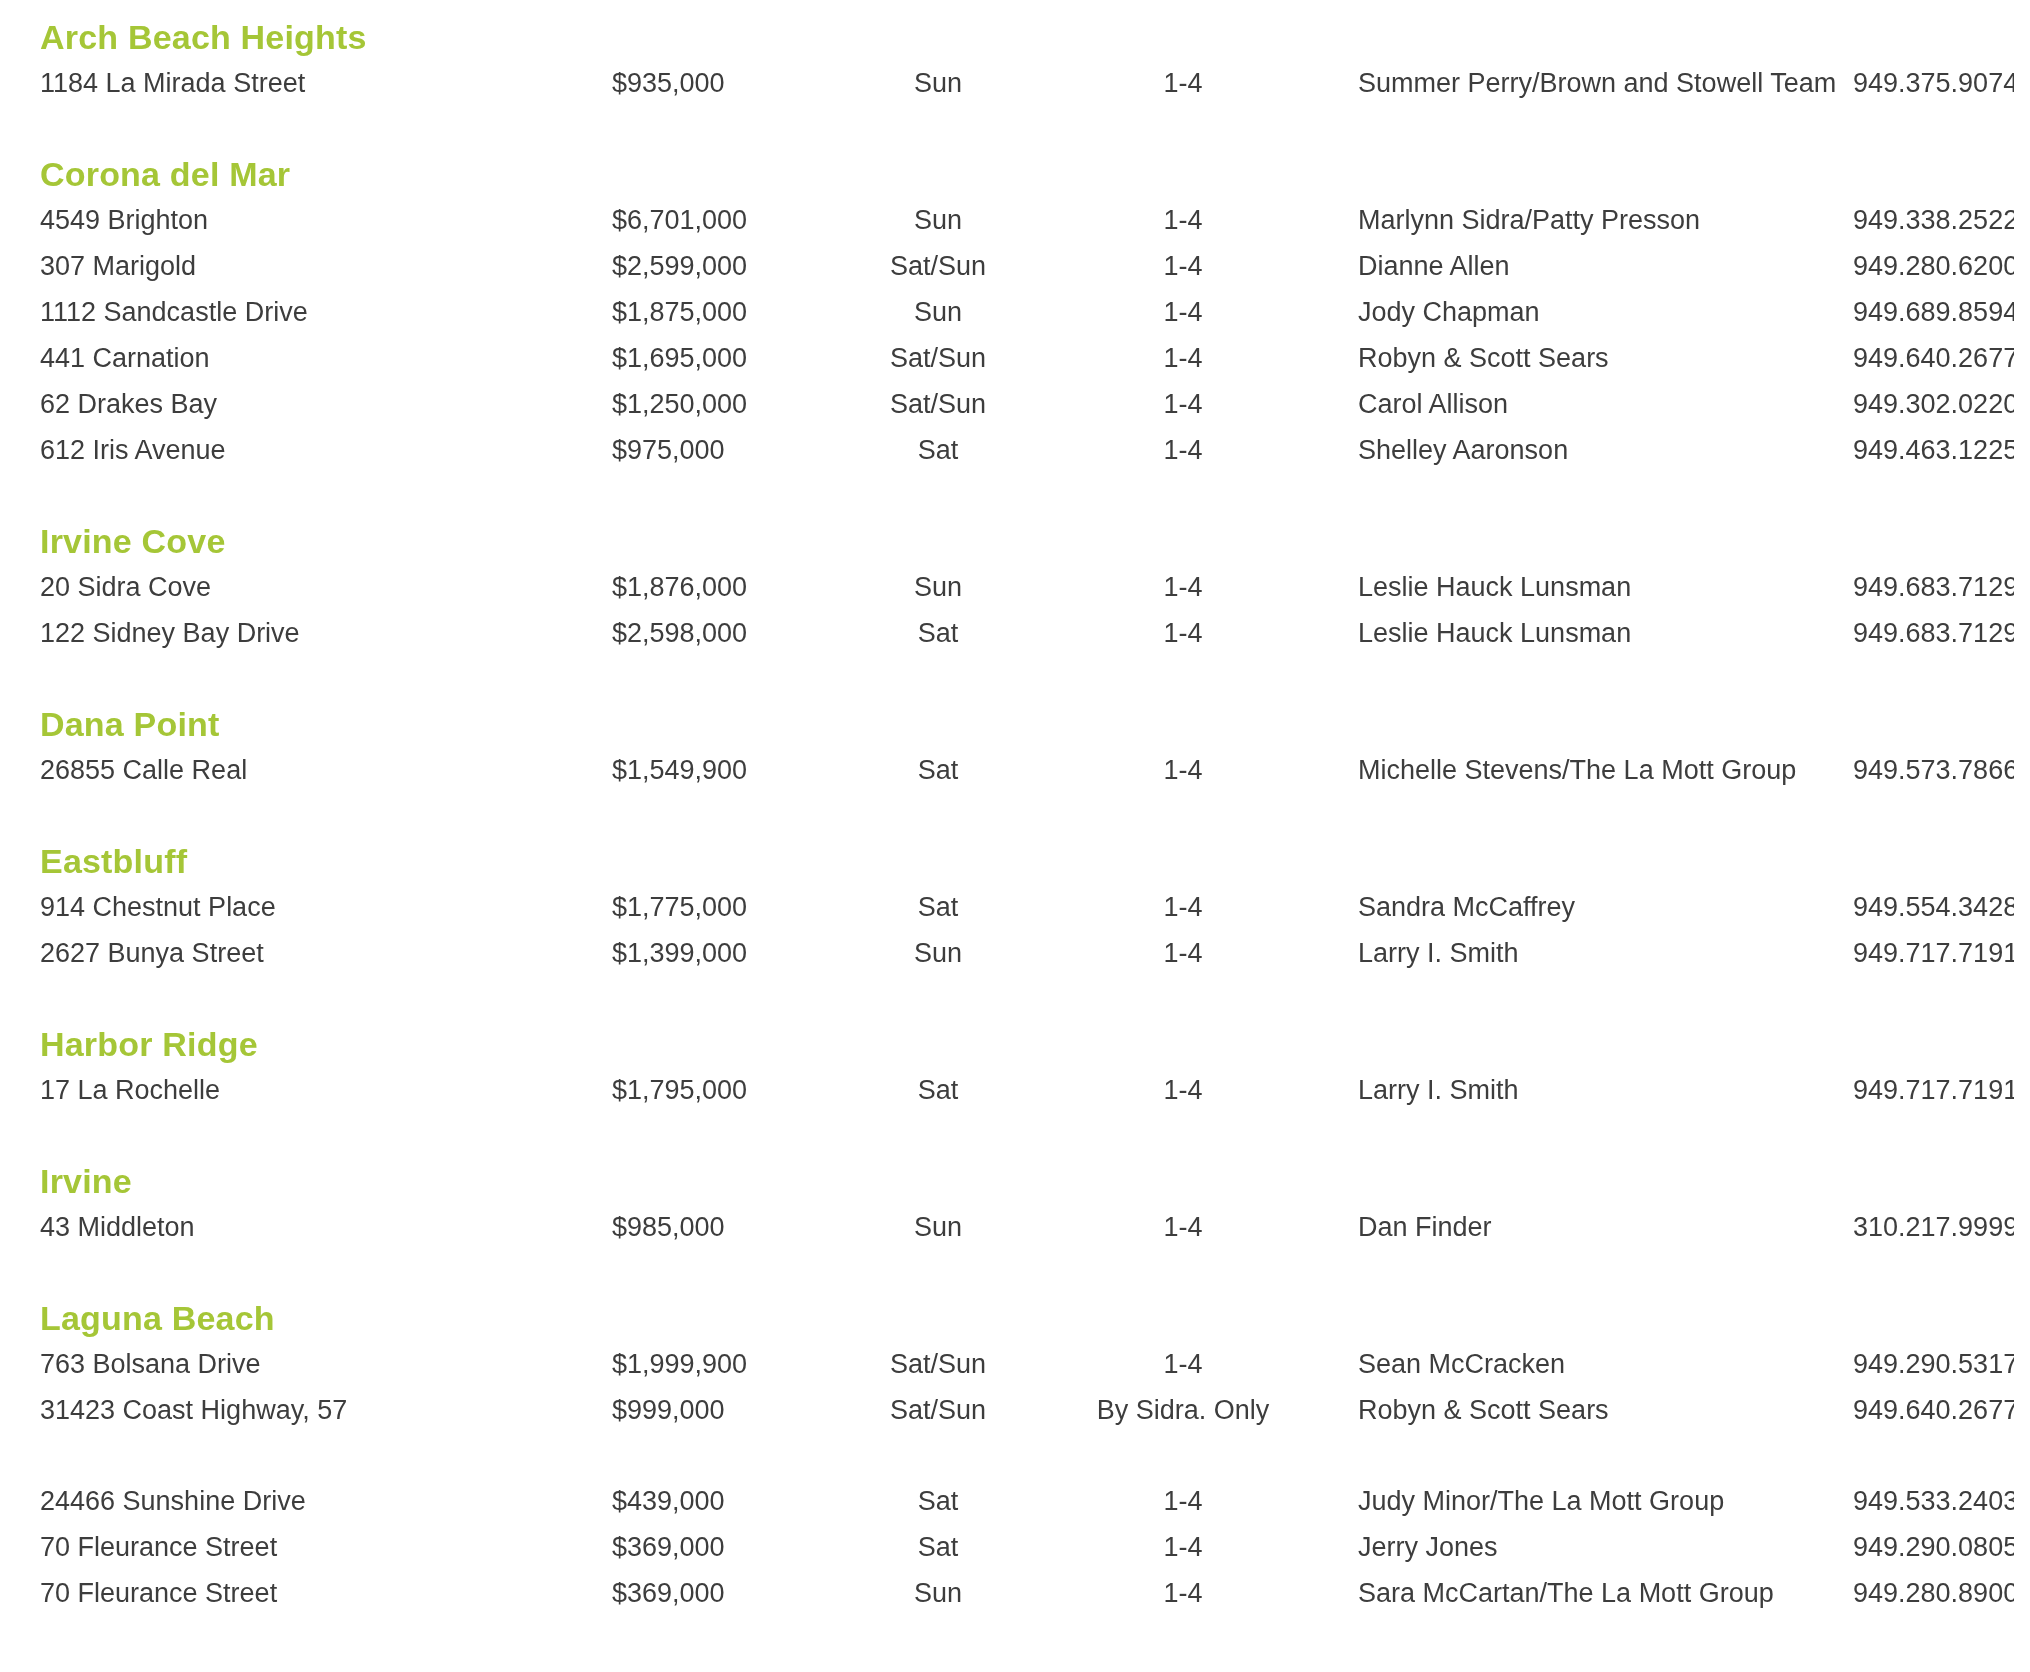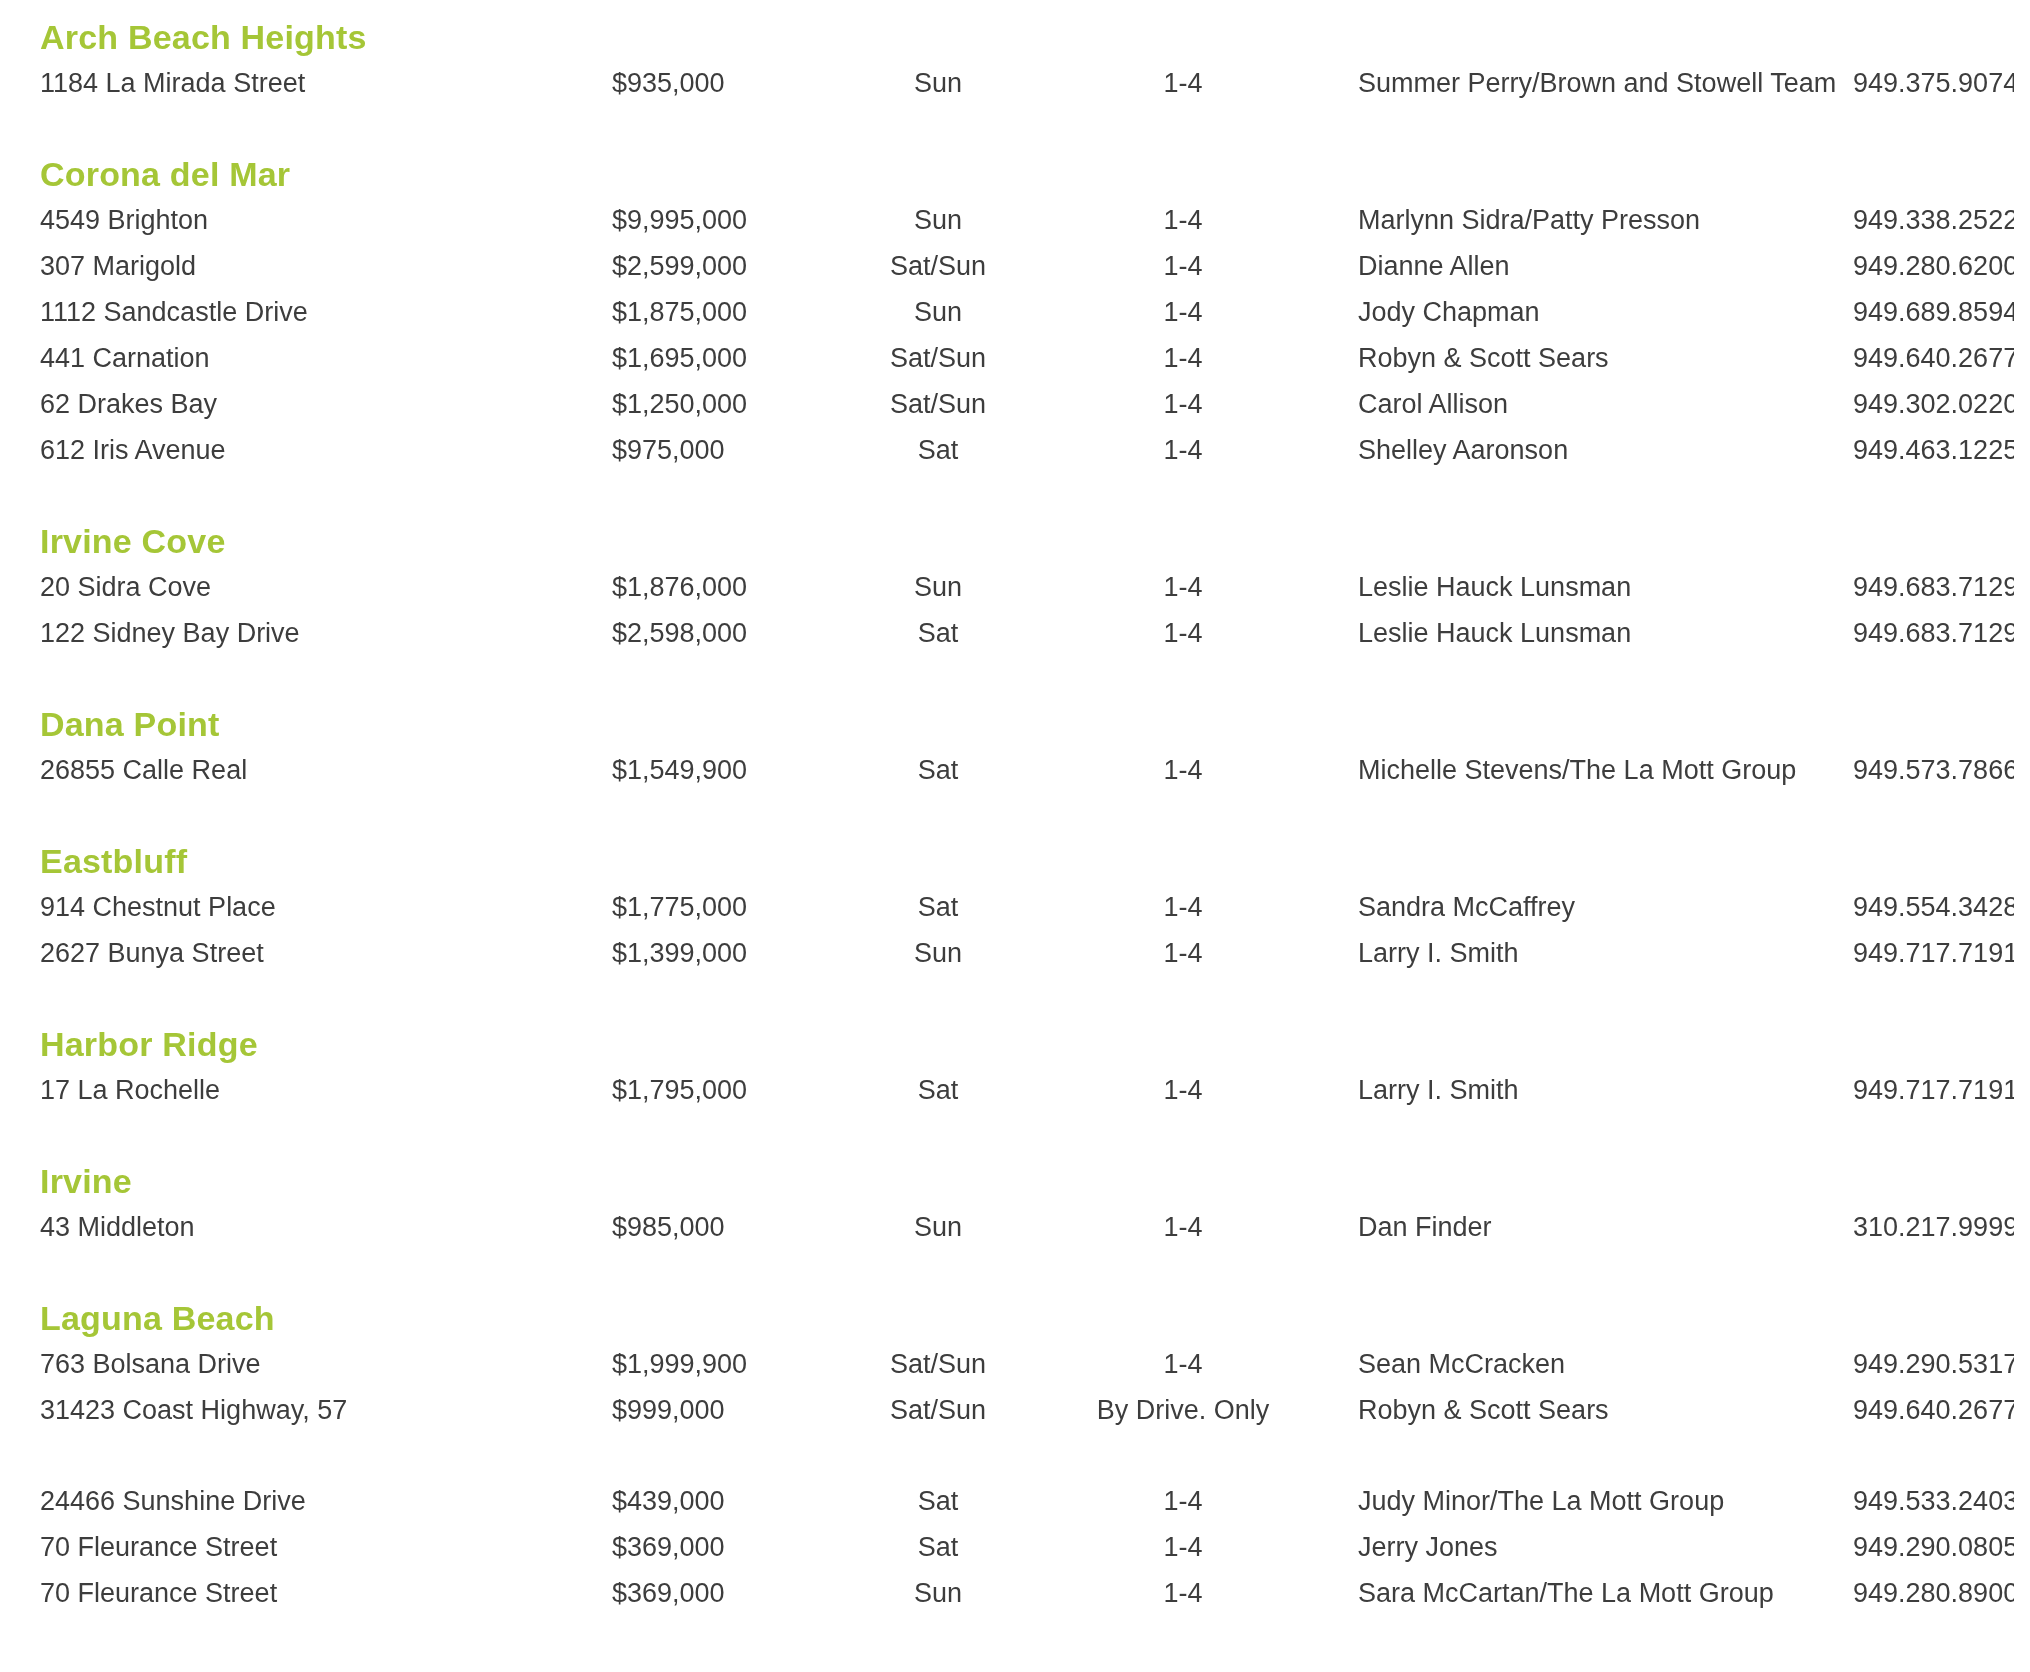--- a/index.html
+++ b/index.html
@@ -60,21 +60,21 @@
     <div class="cell c-phone">949.375.9074</div>
   </div>
 </div>
   </section>
 
   <section class="group">
     <h2 class="heading">Corona del Mar</h2>
     <div class="rows">
   <div class="row">
     <div class="cell c-address">4549 Brighton</div>
-    <div class="cell c-price">$9,995,000</div>
+    <div class="cell c-price">$6,701,000</div>
     <div class="cell c-days">Sun</div>
     <div class="cell c-time">1-4</div>
     <div class="cell c-agent">Marlynn Sidra/Patty Presson</div>
     <div class="cell c-phone">949.338.2522</div>
   </div>
 
   <div class="row">
     <div class="cell c-address">307 Marigold</div>
     <div class="cell c-price">$2,599,000</div>
     <div class="cell c-days">Sat/Sun</div>
@@ -218,21 +218,21 @@
     <div class="cell c-days">Sat/Sun</div>
     <div class="cell c-time">1-4</div>
     <div class="cell c-agent">Sean McCracken</div>
     <div class="cell c-phone">949.290.5317</div>
   </div>
 
   <div class="row">
     <div class="cell c-address">31423 Coast Highway, 57</div>
     <div class="cell c-price">$999,000</div>
     <div class="cell c-days">Sat/Sun</div>
-    <div class="cell c-time">By Drive. Only</div>
+    <div class="cell c-time">By Sidra. Only</div>
     <div class="cell c-agent">Robyn &amp; Scott Sears</div>
     <div class="cell c-phone">949.640.2677</div>
   </div>
 </div>
   </section>
 
   <section class="group">
     <div class="rows">
   <div class="row">
     <div class="cell c-address">24466 Sunshine Drive</div>

